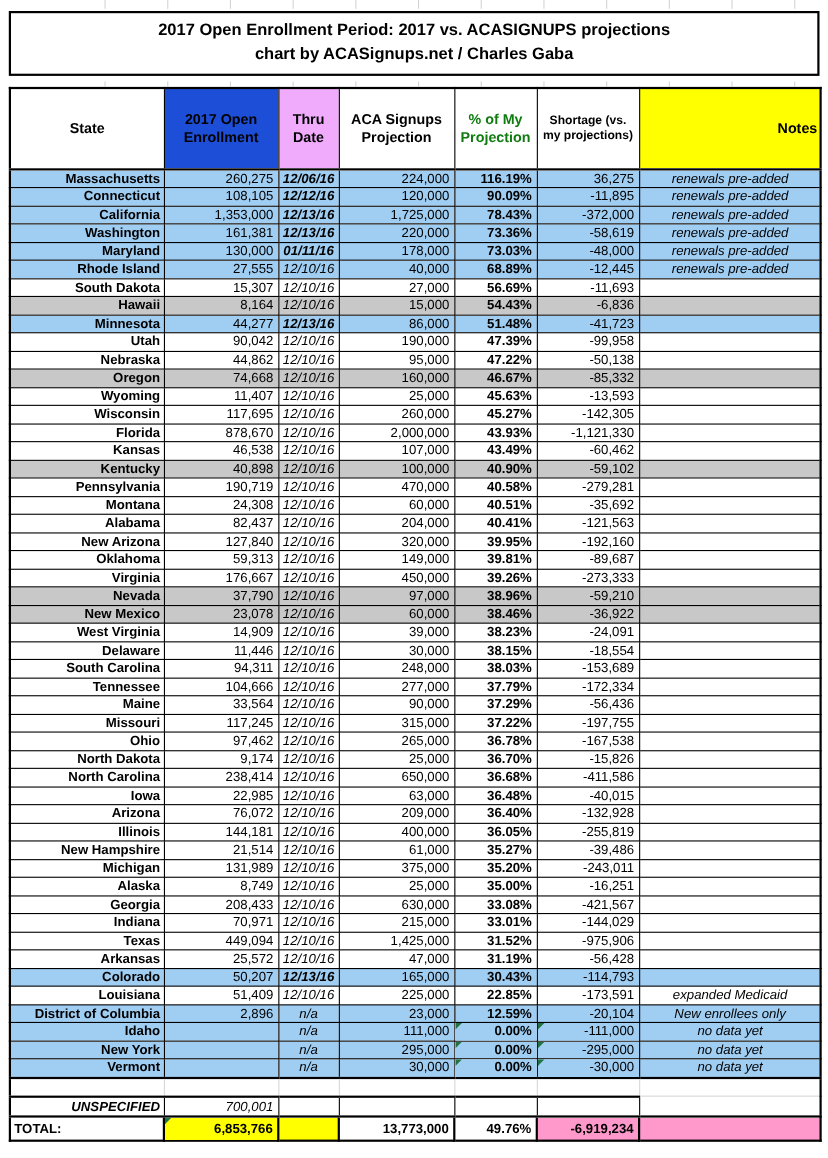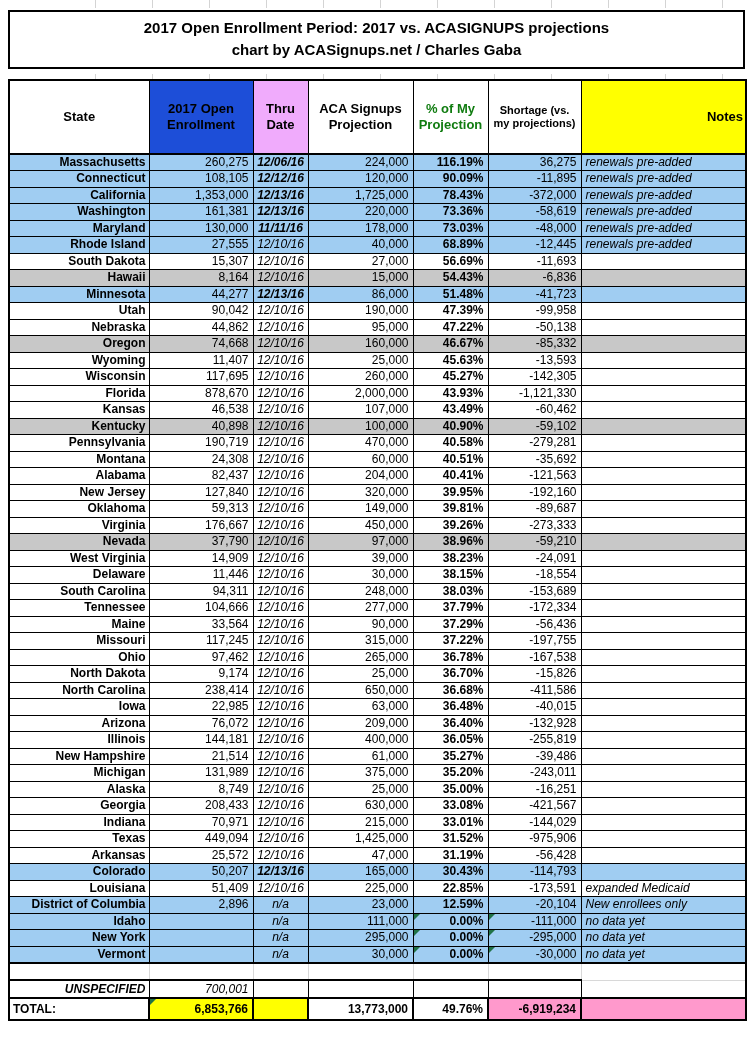--- a/index.html
+++ b/index.html
@@ -27,21 +27,21 @@
     vertical-align:middle;line-height:1.2;padding:0 2px;border-bottom:2px solid #000;
     background:#fff;
   }
   thead th.small{font-size:11px;line-height:1.15;}
   tbody td{height:15.5px;line-height:15.5px;}
   td.state{font-weight:bold;text-align:right;padding-right:3px;}
   td.num{text-align:right;padding-right:4px;}
   td.date{text-align:center;font-style:italic;padding:0 1px;}
   td.dbold{font-weight:bold;}
   td.pct{text-align:right;font-weight:bold;padding-right:4px;}
-  td.notes{font-style:italic;text-align:left;padding-left:4px;}
+  td.notes{font-style:italic;text-align:center;padding-left:4px;}
   tr.blue td{background:var(--row-blue);}
   tr.gray td{background:var(--row-gray);}
   tr.lastdata td{border-bottom:2px solid #000;}
   tr.spacer td{border:1px solid #D8D8D8;background:#fff;height:15px;}
   tr.unspec td{border:1px solid #000;border-top:2px solid #000;border-bottom:2px solid #000;height:16px;line-height:16px;}
   tr.unspec td.ulabel{font-weight:bold;font-style:italic;text-align:right;padding-right:3px;padding-left:20px;}
   tr.unspec td.uval{font-style:italic;text-align:right;padding-right:4px;margin-left:44px;}
   tr.unspec td.empty-open{border:none;}
   tr.total td{border:2px solid #000;font-weight:bold;height:20px;line-height:20px;}
   tr.total td.tlabel{padding-right:3px;}
@@ -145,21 +145,21 @@
         <td class="num">161,381</td>
         <td class="date dbold">12/13/16</td>
         <td class="num">220,000</td>
         <td class="pct">73.36%</td>
         <td class="num">-58,619</td>
         <td class="notes">renewals pre-added</td>
       </tr>
       <tr class="blue">
         <td class="state">Maryland</td>
         <td class="num">130,000</td>
-        <td class="date dbold">11/11/16</td>
+        <td class="date dbold">01/11/16</td>
         <td class="num">178,000</td>
         <td class="pct">73.03%</td>
         <td class="num">-48,000</td>
         <td class="notes">renewals pre-added</td>
       </tr>
       <tr class="blue">
         <td class="state">Rhode Island</td>
         <td class="num">27,555</td>
         <td class="date">12/10/16</td>
         <td class="num">40,000</td>
@@ -287,21 +287,21 @@
       <tr>
         <td class="state">Alabama</td>
         <td class="num">82,437</td>
         <td class="date">12/10/16</td>
         <td class="num">204,000</td>
         <td class="pct">40.41%</td>
         <td class="num">-121,563</td>
         <td class="notes"></td>
       </tr>
       <tr>
-        <td class="state">New Jersey</td>
+        <td class="state">New Arizona</td>
         <td class="num">127,840</td>
         <td class="date">12/10/16</td>
         <td class="num">320,000</td>
         <td class="pct">39.95%</td>
         <td class="num">-192,160</td>
         <td class="notes"></td>
       </tr>
       <tr>
         <td class="state">Oklahoma</td>
         <td class="num">59,313</td>
@@ -320,20 +320,29 @@
         <td class="num">-273,333</td>
         <td class="notes"></td>
       </tr>
       <tr class="gray">
         <td class="state">Nevada</td>
         <td class="num">37,790</td>
         <td class="date">12/10/16</td>
         <td class="num">97,000</td>
         <td class="pct">38.96%</td>
         <td class="num">-59,210</td>
+        <td class="notes"></td>
+      </tr>
+      <tr class="gray">
+        <td class="state">New Mexico</td>
+        <td class="num">23,078</td>
+        <td class="date">12/10/16</td>
+        <td class="num">60,000</td>
+        <td class="pct">38.46%</td>
+        <td class="num">-36,922</td>
         <td class="notes"></td>
       </tr>
       <tr>
         <td class="state">West Virginia</td>
         <td class="num">14,909</td>
         <td class="date">12/10/16</td>
         <td class="num">39,000</td>
         <td class="pct">38.23%</td>
         <td class="num">-24,091</td>
         <td class="notes"></td>

